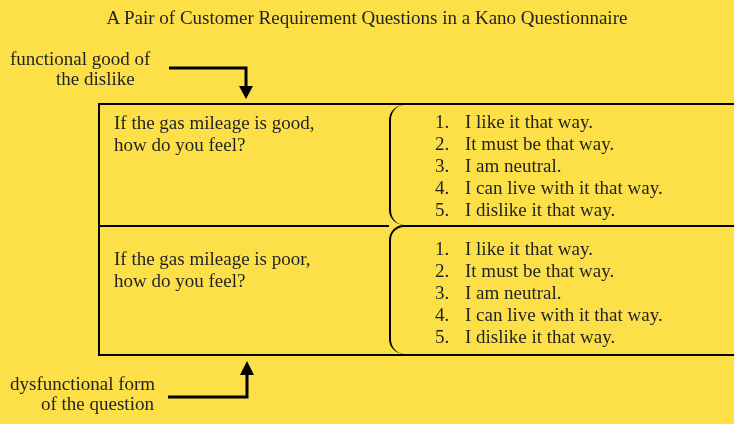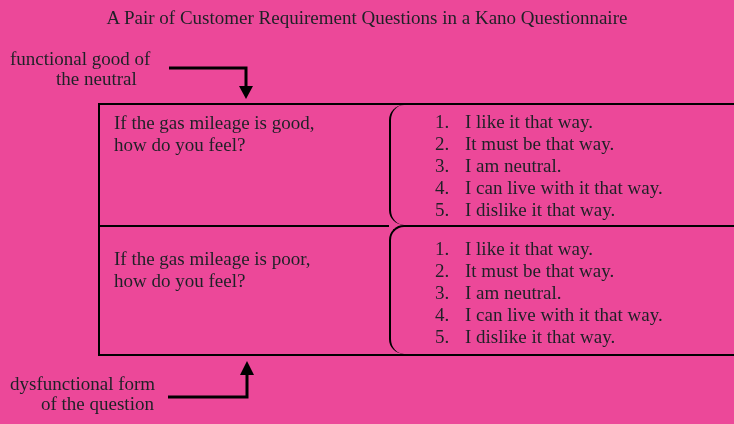--- a/index.html
+++ b/index.html
@@ -4,21 +4,21 @@
 <style>
   html, body {
     margin: 0;
     padding: 0;
     background: #ffffff;
   }
   #page {
     position: relative;
     width: 734px;
     height: 424px;
-    background: #ec4899;
+    background: #fde047;
     font-family: "Liberation Serif", "DejaVu Serif", serif;
     color: #1e2126;
     overflow: hidden;
   }
   .title {
     position: absolute;
     top: 6px;
     left: 0;
     width: 734px;
     text-align: center;
@@ -72,21 +72,21 @@
   }
 </style>
 </head>
 <body>
 
 <div id="page">
 
   <div class="title">A Pair of Customer Requirement Questions in a Kano Questionnaire</div>
 
   <div class="lbl" id="lbl-func-1">functional good of</div>
-  <div class="lbl" id="lbl-func-2">the neutral</div>
+  <div class="lbl" id="lbl-func-2">the dislike</div>
 
   <div class="lbl" id="lbl-dys-1">dysfunctional form</div>
   <div class="lbl" id="lbl-dys-2">of the question</div>
 
   <div class="kano-table">
 
     <div class="cell q">
       <div>If the gas mileage is good,</div>
       <div>how do you feel?</div>
     </div>

